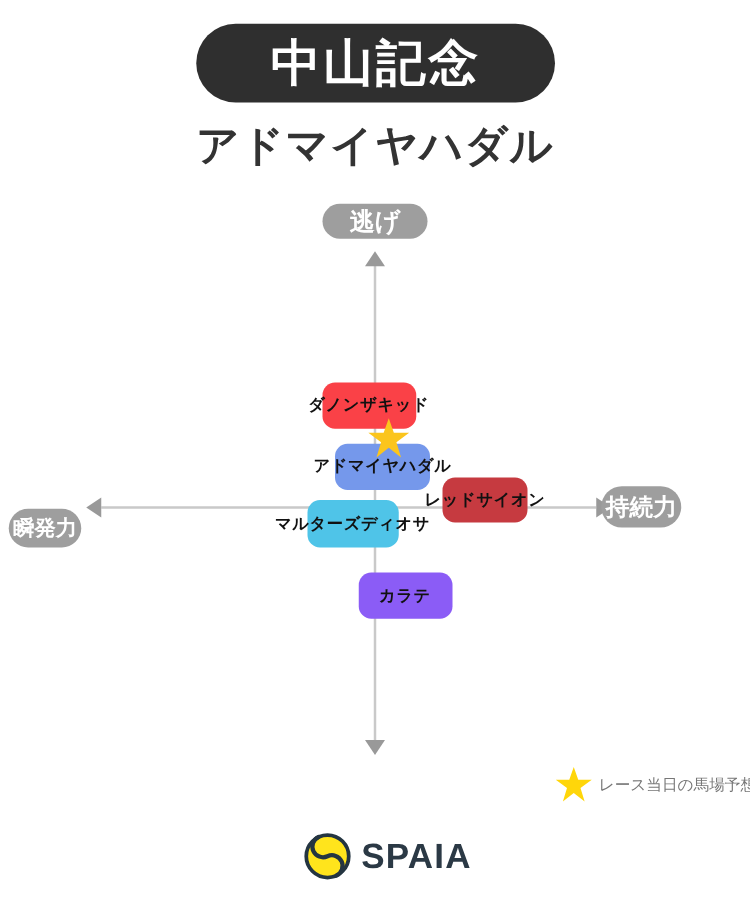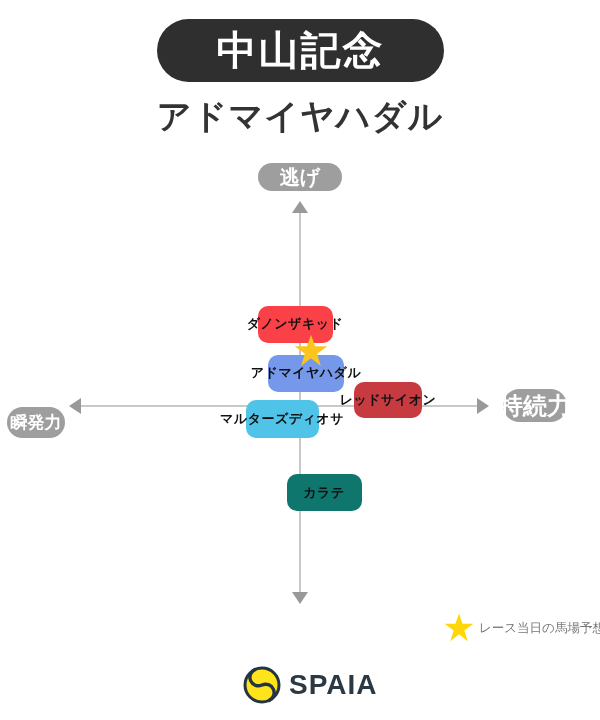--- a/index.html
+++ b/index.html
@@ -26,21 +26,21 @@
   .arrow-left{left:69px;top:398px;border-top:8px solid transparent;border-bottom:8px solid transparent;border-right:12px solid #999;}
   .arrow-right{left:477px;top:398px;border-top:8px solid transparent;border-bottom:8px solid transparent;border-left:12px solid #999;}
   
   .gray-pill{
     position:absolute;background:#9e9e9e;color:#fff;font-weight:bold;border-radius:999px;
     display:flex;align-items:center;justify-content:center;white-space:nowrap;
   }
   .pill-top{left:258px;top:163px;width:84px;height:28px;font-size:20px;}
   .pill-bottom{left:258px;top:609px;width:85px;height:33px;font-size:21px;}
   .pill-left{left:7px;top:389px;width:58px;height:31px;font-size:17px;margin-top:18px;}
-  .pill-right{left:503px;top:389px;width:64px;height:33px;font-size:24px;}
+  .pill-right{left:481px;top:389px;width:64px;height:33px;font-size:19px;}
   
   .horse{
     position:absolute;border-radius:10px;display:flex;align-items:center;justify-content:center;
     z-index:5;
   }
   .horse-label{
     color:#111;font-size:13px;font-weight:bold;white-space:nowrap;letter-spacing:0.5px;
   }
   
   #chart-star{position:absolute;z-index:10;}
@@ -78,21 +78,21 @@
       </div>
       <div class="horse" style="left: 268px; top: 354.5px; width: 76px; height: 37px; background: rgb(117, 152, 235);">
         <span class="horse-label">アドマイヤハダル</span>
       </div>
       <div class="horse" style="left: 354px; top: 382px; width: 68px; height: 36px; background: rgb(198, 58, 64);">
         <span class="horse-label">レッドサイオン</span>
       </div>
       <div class="horse" style="left: 245.5px; top: 400px; width: 73px; height: 38px; background: rgb(79, 196, 232);">
         <span class="horse-label">マルターズディオサ</span>
       </div>
-      <div class="horse" style="left: 286.5px; top: 474px; width: 75px; height: 37px; background: #0f766e;">
+      <div class="horse" style="left: 286.5px; top: 458px; width: 75px; height: 37px; background: #8b5cf6;">
         <span class="horse-label">カラテ</span>
       </div>
     </div>
 
   <svg id="chart-star" viewBox="0 0 100 100" width="34" height="34" style="left: 294px; top: 334px;">
     <polygon id="chart-star-poly" points="50,2 62,36 98,36 68,58 79,94 50,71 21,94 32,58 2,36 38,36" fill="#fbc51d"></polygon>
   </svg>
 
   <div class="legend">
     <svg width="30" height="30" viewBox="0 0 100 100">

